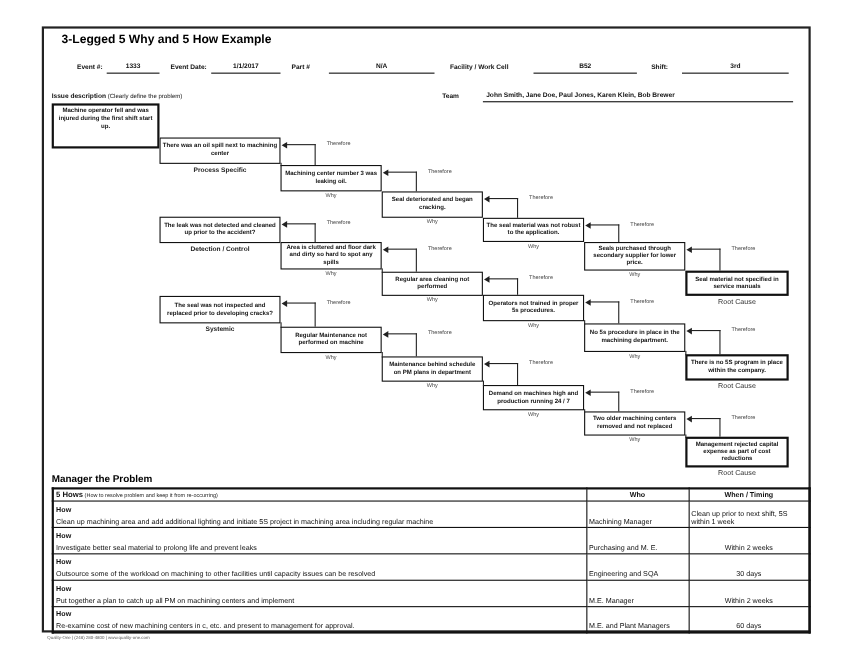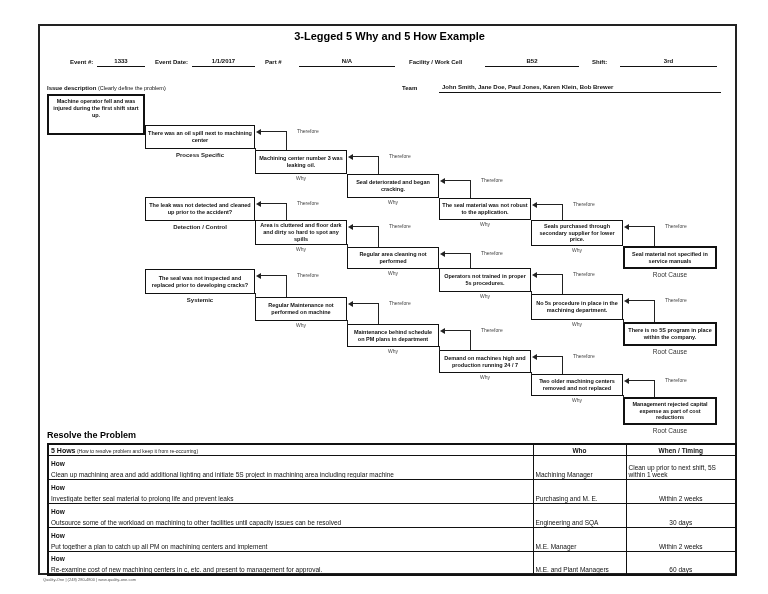--- a/index.html
+++ b/index.html
@@ -1,18 +1,18 @@
 <!DOCTYPE html>
 <html><head>
 <meta charset="utf-8">
 <style>
   * { box-sizing: border-box; margin: 0; padding: 0; }
   html,body { width:768px; height:594px; background:#fff; font-family:"Liberation Sans", sans-serif; color:#111; }
   #sheet { position:absolute; left:38px; top:24px; width:699px; height:551px; border:2px solid #222; background:#fff; }
-  #title { position:absolute; left:2px; top:4px; width:100%; text-align:center; font-size:11px; font-weight:bold; color:#000; }
+  #title { position:absolute; left:16px; top:4px; width:100%; font-size:11px; font-weight:bold; color:#000; }
 
   
   .flabel { position:absolute; font-size:6px; font-weight:bold; top:33px; white-space:nowrap; }
   .fvalue { position:absolute; top:30px; height:11px; border-bottom:1px solid #111; font-size:6px; font-weight:bold; text-align:center; line-height:11px; }
   
   #issue-label { position:absolute; left:7px; top:59px; font-size:5.5px; white-space:nowrap; }
   #issue-label b { font-size:6px; }
   #team-label { position:absolute; left:362px; top:59px; font-size:6px; font-weight:bold; }
   #team-value { position:absolute; left:399px; top:56px; width:282px; height:11px; border-bottom:1px solid #111; font-size:6px; font-weight:bold; line-height:11px; padding-left:3px; white-space:nowrap; }
 
@@ -171,21 +171,21 @@
       <div class="vline" style="left: 491px; top: 346px; height: 3px;"></div>
       <div class="dbox rootbox" style="left: 583px; top: 371px; width: 94px; height: 28px;">Management rejected capital expense as part of cost reductions</div>
       <div class="rootlabel" style="left: 583px; top: 401px; width: 94px;">Root Cause</div>
       <div class="ahead" style="left: 584px; top: 352px;"></div>
       <div class="hline" style="left: 588px; top: 354px; width: 27px;"></div>
       <div class="vline" style="left: 614px; top: 354px; height: 17px;"></div>
       <div class="thlabel" style="left: 625px; top: 351px;">Therefore</div>
       <div class="vline" style="left: 583px; top: 369px; height: 3px;"></div>
     </div>
 
-  <div id="resolve-heading">Resolve the Problem</div>
+  <div id="resolve-heading">Manager the Problem</div>
   <table id="resolve-table">
     <thead>
       <tr>
         <th class="c-hows" style="width:485px"><b>5 Hows</b><span> (How to resolve problem and keep it from re-occurring)</span></th>
         <th class="c-who" style="width:93px">Who</th>
         <th class="c-when" style="width:110px">When / Timing</th>
       </tr>
     </thead>
     <tbody id="resolve-body">
         <tr>

